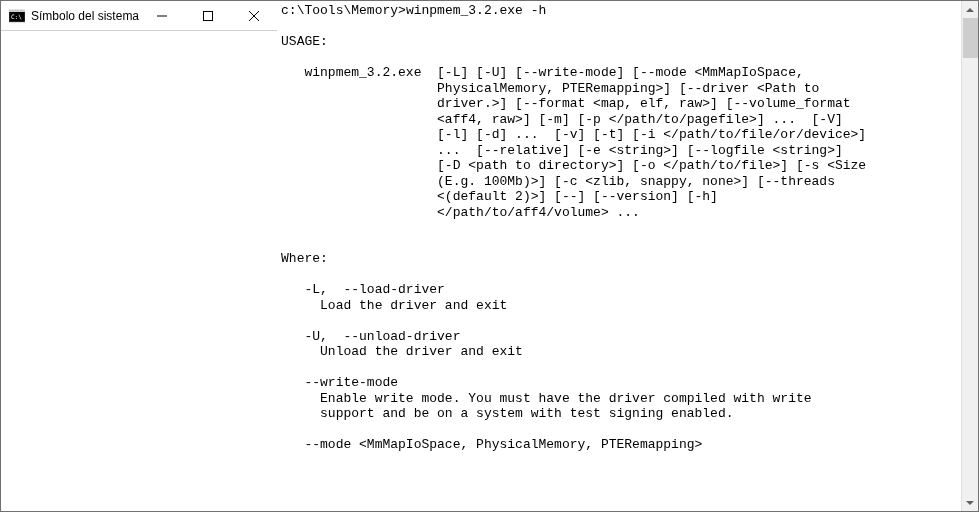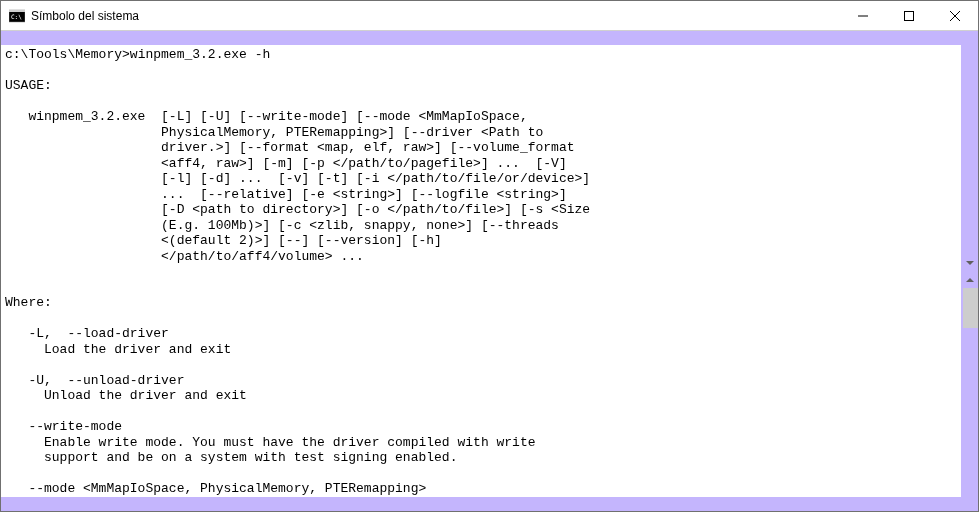--- a/index.html
+++ b/index.html
@@ -9,21 +9,20 @@
       width: 979px;
       height: 512px;
       overflow: hidden;
     }
     .window {
       width: 979px;
       height: 512px;
       background: #fff;
       border: 1px solid #707070;
       display: flex;
-      flex-direction: column;
     }
     .titlebar {
       height: 30px;
       background: #ffffff;
       display: flex;
       align-items: center;
       border-bottom: 1px solid #d0d0d0;
     }
     .titlebar-icon {
       width: 16px;
@@ -53,22 +52,21 @@
       justify-content: center;
       font-family: "Segoe UI", sans-serif;
       font-size: 10px;
       color: #000;
       cursor: pointer;
     }
     .content-area {
       flex: 1;
       display: flex;
       overflow: hidden;
-      background: #c4b5fd;
-      align-items: center;
+      background: #fef9c3;
     }
     .terminal {
       flex: 1;
       background: #ffffff;
       color: #000;
       font-family: Consolas, "Courier New", monospace;
       font-size: 13px;
       line-height: 15.5px;
       padding: 2px 0 0 4px;
       white-space: pre;

